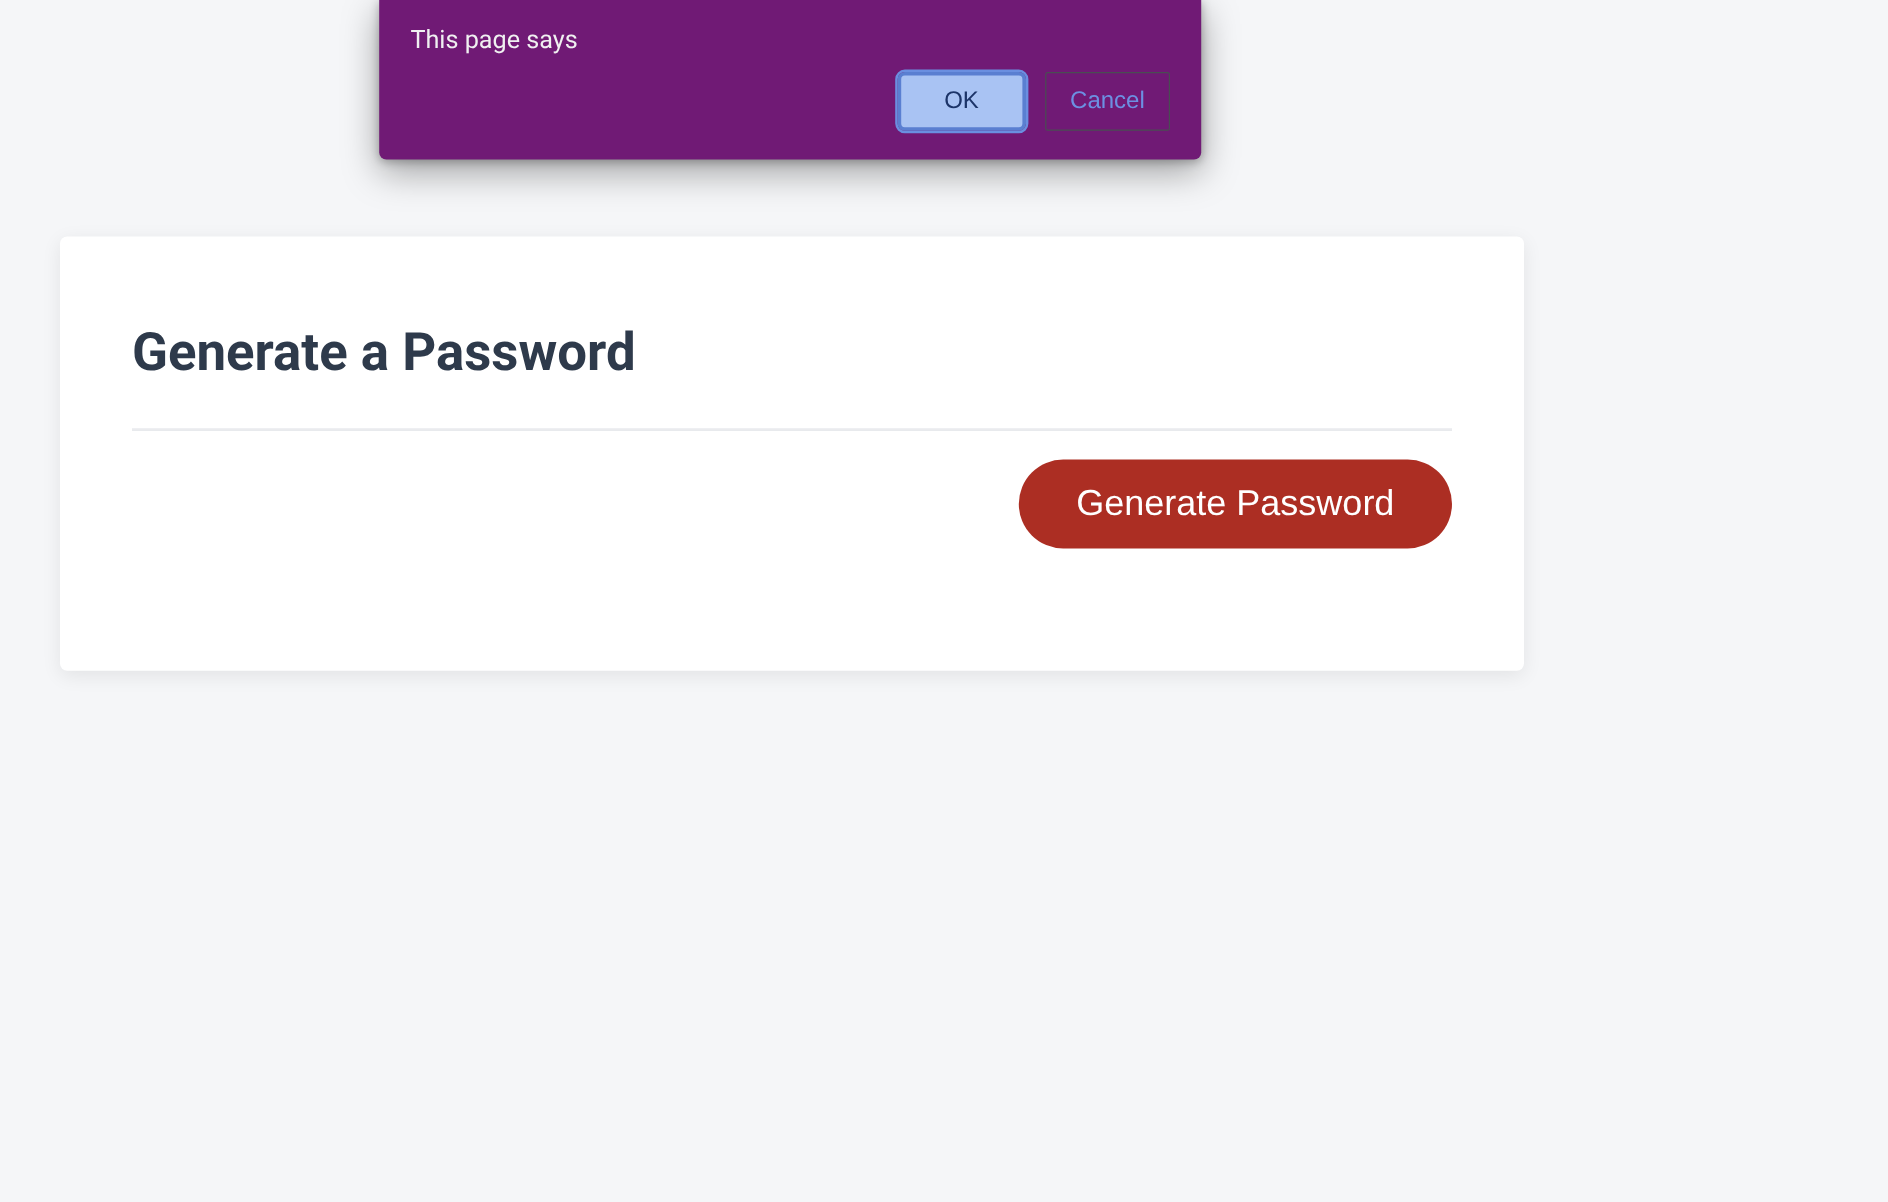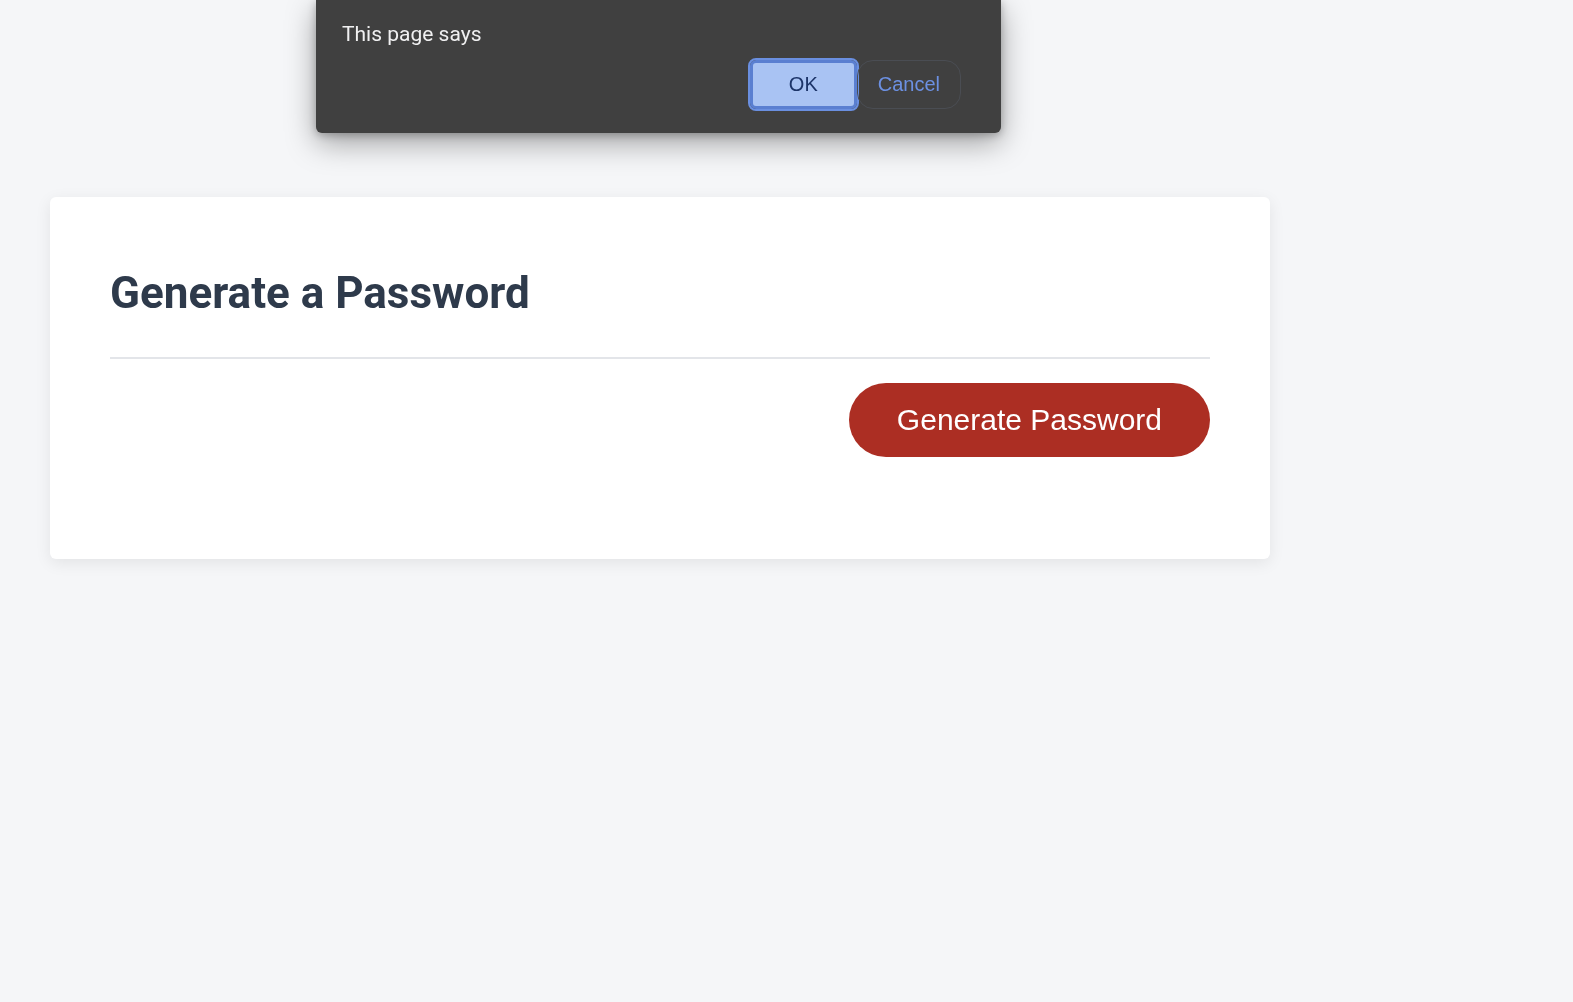--- a/index.html
+++ b/index.html
@@ -70,63 +70,64 @@
       border-radius: 999px;
       cursor: pointer;
     }
 
     
     .dialog {
       position: absolute;
       left: 316px;
       top: 0px;
       width: 685px;
-      background: #404040;
+      background: #701a75;
       color: #e9e9ea;
       border-radius: 0 0 6px 6px;
       box-shadow: 0 10px 30px rgba(0,0,0,0.35), 0 2px 8px rgba(0,0,0,0.25);
-      padding: 22px 40px 24px 26px;
+      padding: 22px 26px 24px 26px;
       z-index: 100;
     }
     .dialog-title {
       font-size: 21px;
       color: #f0f0f1;
       margin-bottom: 14px;
       font-weight: 400;
     }
     .dialog-message {
       font-size: 20px;
       line-height: 1.5;
       color: #dcdcde;
       margin-bottom: 34px;
     }
     .dialog-actions {
       display: flex;
       justify-content: flex-end;
+      gap: 16px;
     }
     .ok-btn {
       background: #a9c3f3;
       border: 3px solid #5a7fd1;
       color: #1c3468;
       font-size: 20px;
       font-weight: 500;
       padding: 10px 36px;
       border-radius: 6px;
       cursor: pointer;
       outline: 2px solid #6a8fe0;
       outline-offset: 0;
     }
     .cancel-btn {
       background: transparent;
       border: 1px solid #4a4d53;
       color: #6c90e2;
       font-size: 20px;
       font-weight: 400;
       padding: 12px 20px;
-      border-radius: 16px;
+      border-radius: 2px;
       cursor: pointer;
     }
   </style>
 </head>
 <body>
 
 <div class="card">
   <h1>Generate a Password</h1>
   <div class="divider"></div>
   <div class="divider"></div>

